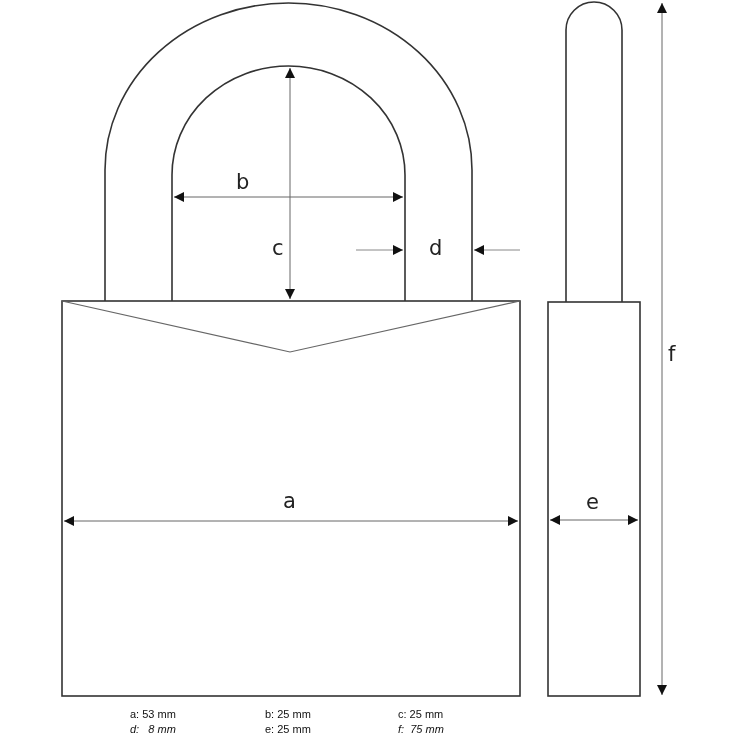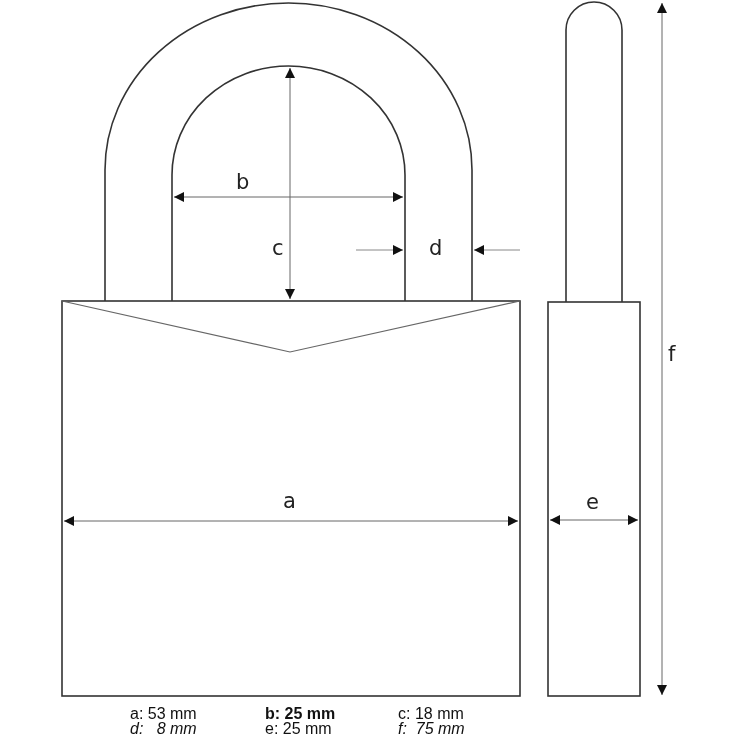--- a/index.html
+++ b/index.html
@@ -1,19 +1,19 @@
 <!DOCTYPE html>
 <html><head>
 <meta charset="utf-8">
 <style>
   html, body { margin: 0; padding: 0; background: #ffffff; }
   body { width: 736px; height: 736px; position: relative; overflow: hidden; font-family: "DejaVu Sans", sans-serif; }
   #diagram { position: absolute; left: 0; top: 0; }
   .dim-label { position: absolute; font-family: "DejaVu Sans", sans-serif; font-size: 21px; color: #222; line-height: 1; }
-  .legend { position: absolute; left: 0; top: 706px; width: 736px; height: 30px; font-family: "Liberation Sans", sans-serif; font-size: 16px; color: #111; }
+  .legend { position: absolute; left: 0; top: 706px; width: 736px; height: 30px; font-family: "Liberation Sans", sans-serif; font-size: 11px; color: #111; }
   .legend-item { position: absolute; white-space: pre; line-height: 14px; }
 </style>
 </head>
 <body>
 
 <svg id="diagram" width="736" height="736" viewBox="0 0 736 736">
   <defs>
     <marker id="arrow" viewBox="0 0 10 10" refX="10" refY="5" markerWidth="10" markerHeight="10" markerUnits="userSpaceOnUse" orient="auto-start-reverse">
       <path d="M0,0 L10,5 L0,10 z" fill="#111"></path>
     </marker>
@@ -51,18 +51,18 @@
 
 <div class="dim-label" style="left:236px; top:172px;">b</div>
 <div class="dim-label" style="left:272px; top:238px;">c</div>
 <div class="dim-label" style="left:429px; top:238px;">d</div>
 <div class="dim-label" style="left:283px; top:491px;">a</div>
 <div class="dim-label" style="left:586px; top:492px;">e</div>
 <div class="dim-label" style="left:668px; top:344px;">f</div>
 
 <div class="legend">
   <div class="legend-item" style="left:130px; top:1px;">a: 53 mm</div>
-  <div class="legend-item" style="left:265px; top:1px;font-weight:bold;">b: 25 mm</div>
-  <div class="legend-item" style="left:398px; top:1px;">c: 18 mm</div>
+  <div class="legend-item" style="left:265px; top:1px;">b: 25 mm</div>
+  <div class="legend-item" style="left:398px; top:1px;">c: 25 mm</div>
   <div class="legend-item" style="left:130px; top:16px;font-style:italic;">d:   8 mm</div>
   <div class="legend-item" style="left:265px; top:16px;">e: 25 mm</div>
   <div class="legend-item" style="left:398px; top:16px;font-style:italic;">f:  75 mm</div>
 </div>
 
 </body></html>

